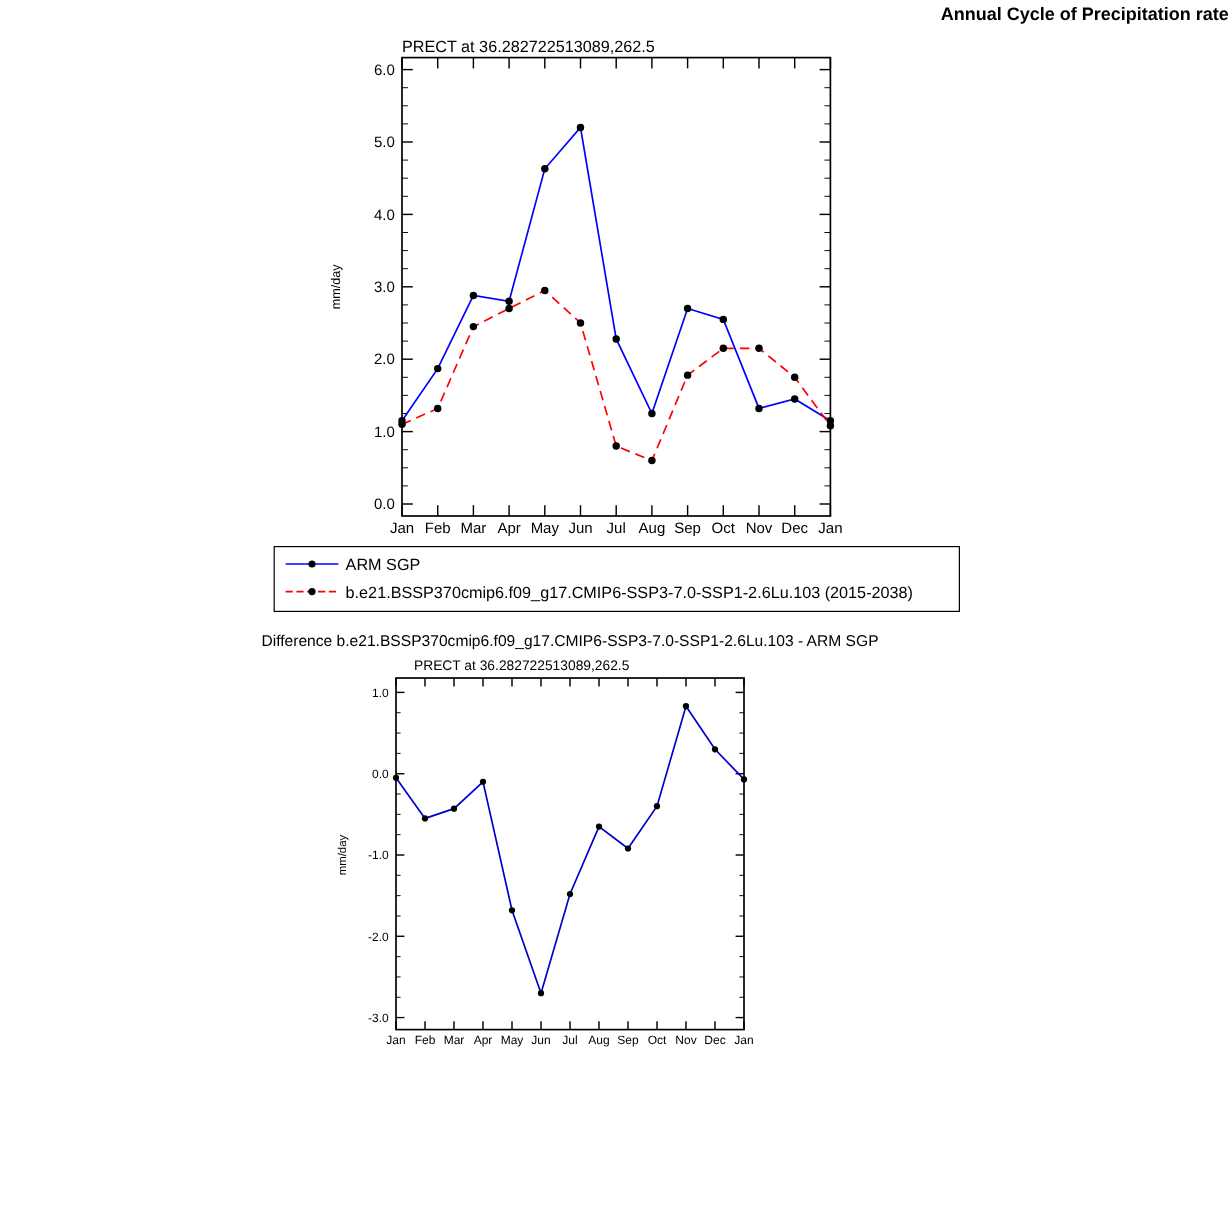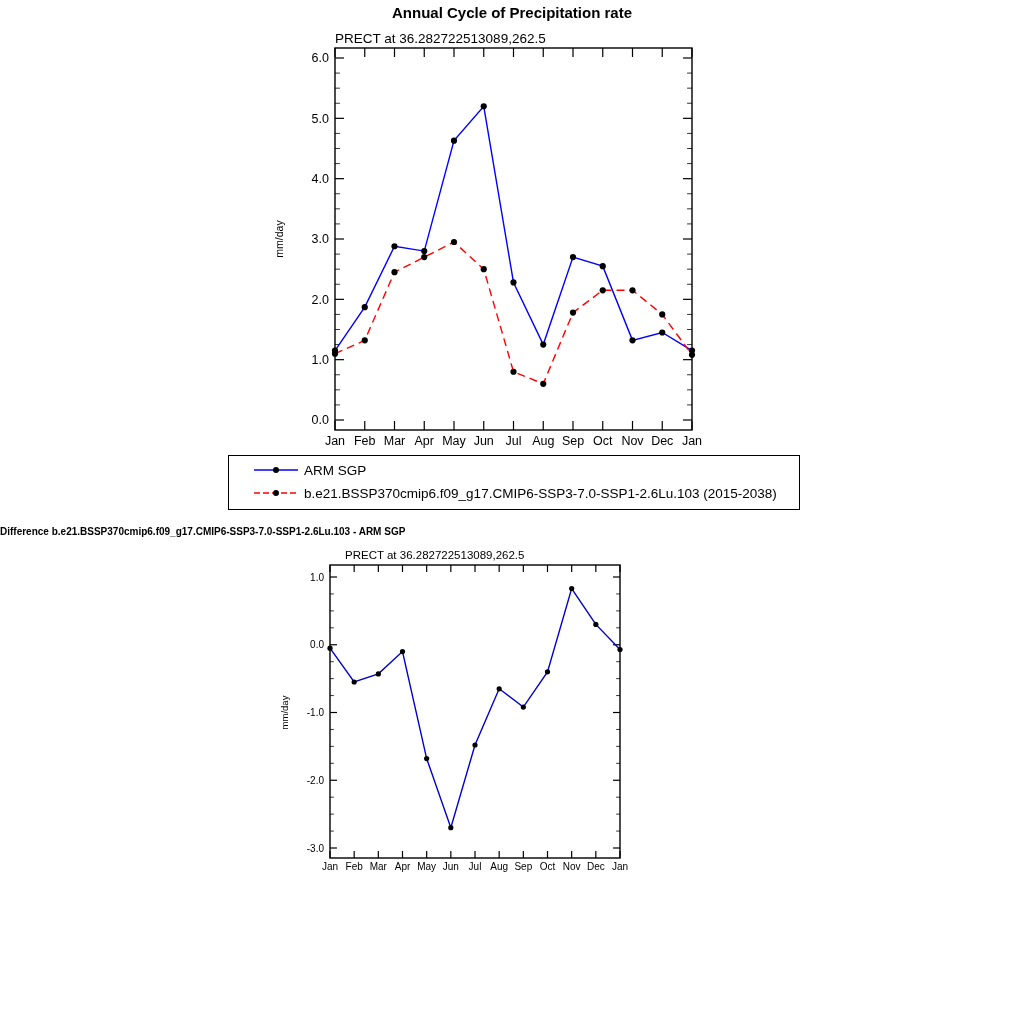--- a/index.html
+++ b/index.html
@@ -8,37 +8,37 @@
     width: 1024px; height: 1024px;
     position: relative;
     font-family: "Liberation Sans", sans-serif;
     color: #000;
     overflow: hidden;
   }
   .abs { position: absolute; text-align: right; }
   #charts-svg { position: absolute; left: 0; top: 0; }
   .chart1-title {
     left: 0; top: 4px; width: 1024px;
-    text-align: center; font-weight: bold; font-size: 15px;
+    text-align: right; font-weight: bold; font-size: 15px;
   }
   .chart1-subtitle {
     left: 335px; top: 31px; font-size: 13.5px;
   }
   .legend-box {
     left: 228px; top: 455px; width: 572px;
     border: 1px solid #000;
     background: #fff;
-    padding: 3px 8px 5px 24px;
+    padding: 3px 8px 5px 8px;
     display: flex; flex-direction: column; gap: 1px;
   }
   .legend-row { display: flex; align-items: center; height: 22px; font-size: 13.5px; }
   .legend-sample { width: 46px; height: 12px; margin-right: 5px; flex: 0 0 auto; }
   .chart2-title {
     left: 0; top: 526px; width: 950px;
-    text-align: left; font-weight: bold; font-size: 10px;
+    text-align: center; font-weight: normal; font-size: 13px;
   }
   .chart2-subtitle {
     left: 345px; top: 549px; font-size: 11.5px;
   }
 </style>
 </head>
 <body>
 
 <svg id="charts-svg" width="1024" height="1024" viewBox="0 0 1024 1024">
     <g>

